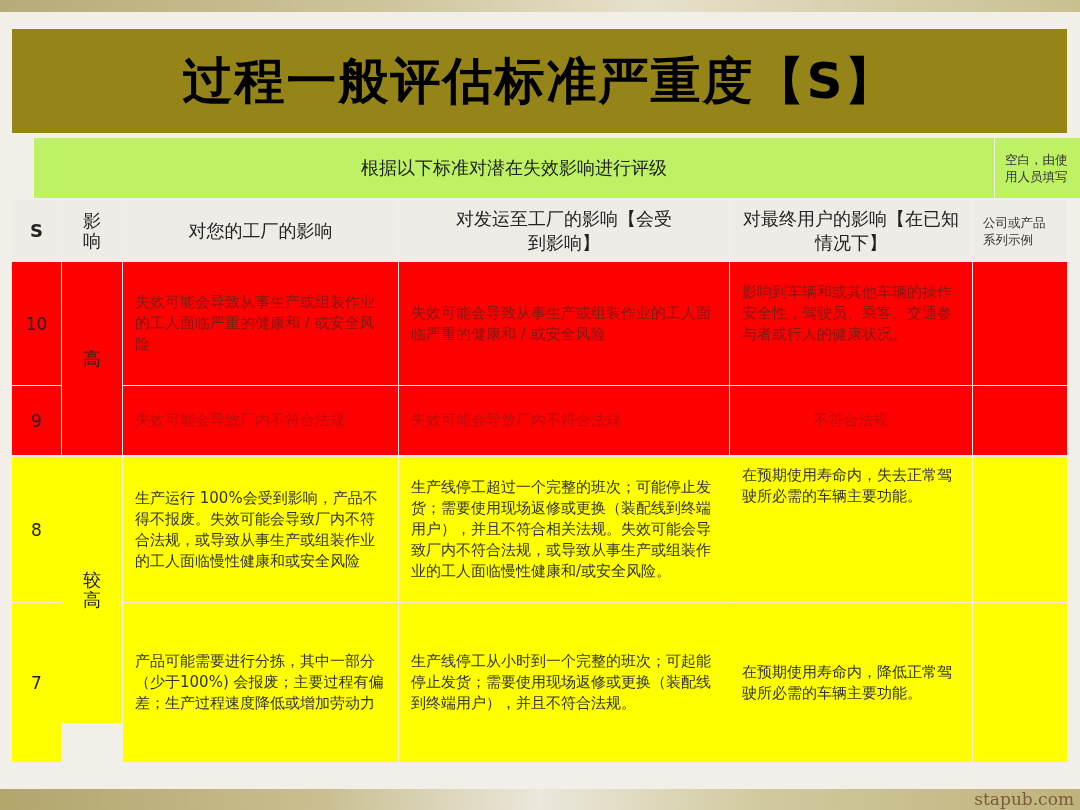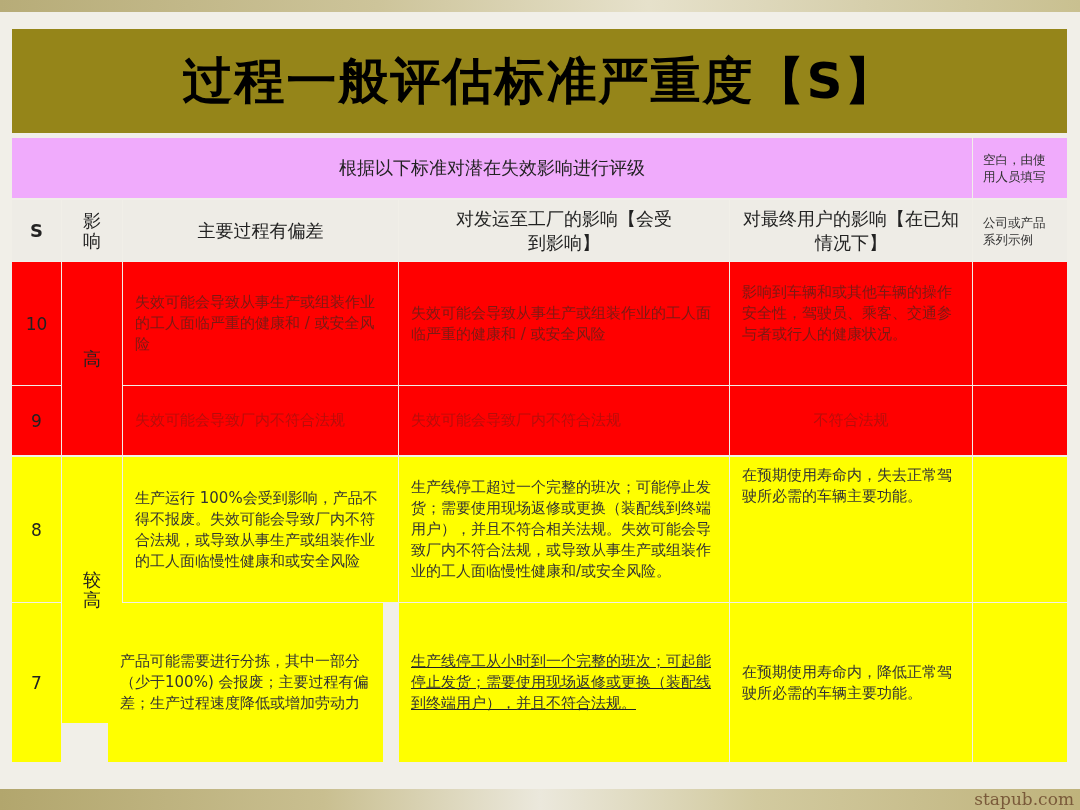--- a/index.html
+++ b/index.html
@@ -25,21 +25,21 @@
     background:#958519;
     display:flex; align-items:center; justify-content:center;
   }
   .title-band h1 {
     margin:0; color:#000000; font-size:50px; font-weight:bold; letter-spacing:2px;
   }
   .cell {
     position:absolute; box-sizing:border-box;
     display:flex; align-items:center; color:#222;
   }
-  .sub { background:#f0abfc; }
+  .sub { background:#bef264;margin-left:22px; }
   .hdr { background:#eeece6; }
   .red { background:#ff0000; }
   .yel { background:#ffff00; }
   .center { justify-content:center; text-align:center; }
   .txt { padding:0 12px; font-size:15px; line-height:21px; }
   .red .txt { color:#7a1a14; }
   .yel .txt { color:#333; }
   .dim { opacity:0.55; }
   .small { font-size:12.5px; line-height:17px; padding:0 10px; color:#333; }
   .num { font-size:17px; color:#222; }
@@ -62,21 +62,21 @@
   <span class="small">空白，由使用人员填写</span>
 </div>
 
 <div class="cell hdr center" style="left:12px;top:200px;width:49px;height:61px;">
   <span style="font-size:18px;font-weight:bold;">S</span>
 </div>
 <div class="cell hdr center" style="left:62px;top:200px;width:60px;height:61px;">
   <span class="vert">影响</span>
 </div>
 <div class="cell hdr center" style="left:123px;top:200px;width:275px;height:61px;">
-  <span class="big">主要过程有偏差</span>
+  <span class="big">对您的工厂的影响</span>
 </div>
 <div class="cell hdr center" style="left:399px;top:200px;width:330px;height:61px;">
   <span class="big" style="width:220px;line-height:24px;">对发运至工厂的影响【会受到影响】</span>
 </div>
 <div class="cell hdr center" style="left:730px;top:200px;width:242px;height:61px;">
   <span class="big" style="width:220px;line-height:24px;">对最终用户的影响【在已知情况下】</span>
 </div>
 <div class="cell hdr" style="left:973px;top:200px;width:94px;height:61px;">
   <span class="small">公司或产品系列示例</span>
 </div>
@@ -132,24 +132,24 @@
 <div class="cell yel" style="left:730px;top:457px;width:242px;height:145px;align-items:flex-start;padding-top:8px;">
   <span class="txt">在预期使用寿命内，失去正常驾驶所必需的车辆主要功能。</span>
 </div>
 <div class="cell yel" style="left:973px;top:457px;width:94px;height:145px;">
   <span class="txt"></span>
 </div>
 
 <div class="cell yel center" style="left:12px;top:603px;width:49px;height:159px;">
   <span class="num">7</span>
 </div>
-<div class="cell yel" style="left:108px;top:603px;width:275px;height:159px;align-items:center;">
+<div class="cell yel" style="left:123px;top:603px;width:275px;height:159px;align-items:center;">
   <span class="txt">产品可能需要进行分拣，其中一部分（少于100%) 会报废；主要过程有偏差；生产过程速度降低或增加劳动力</span>
 </div>
-<div class="cell yel" style="left:399px;top:603px;width:330px;height:159px;text-decoration:underline;">
+<div class="cell yel" style="left:399px;top:603px;width:330px;height:159px;">
   <span class="txt">生产线停工从小时到一个完整的班次；可起能停止发货；需要使用现场返修或更换（装配线到终端用户），并且不符合法规。</span>
 </div>
 <div class="cell yel" style="left:730px;top:603px;width:242px;height:159px;">
   <span class="txt">在预期使用寿命内，降低正常驾驶所必需的车辆主要功能。</span>
 </div>
 <div class="cell yel" style="left:973px;top:603px;width:94px;height:159px;">
   <span class="txt"></span>
 </div>
 
 <div class="bottom-bar"></div>

